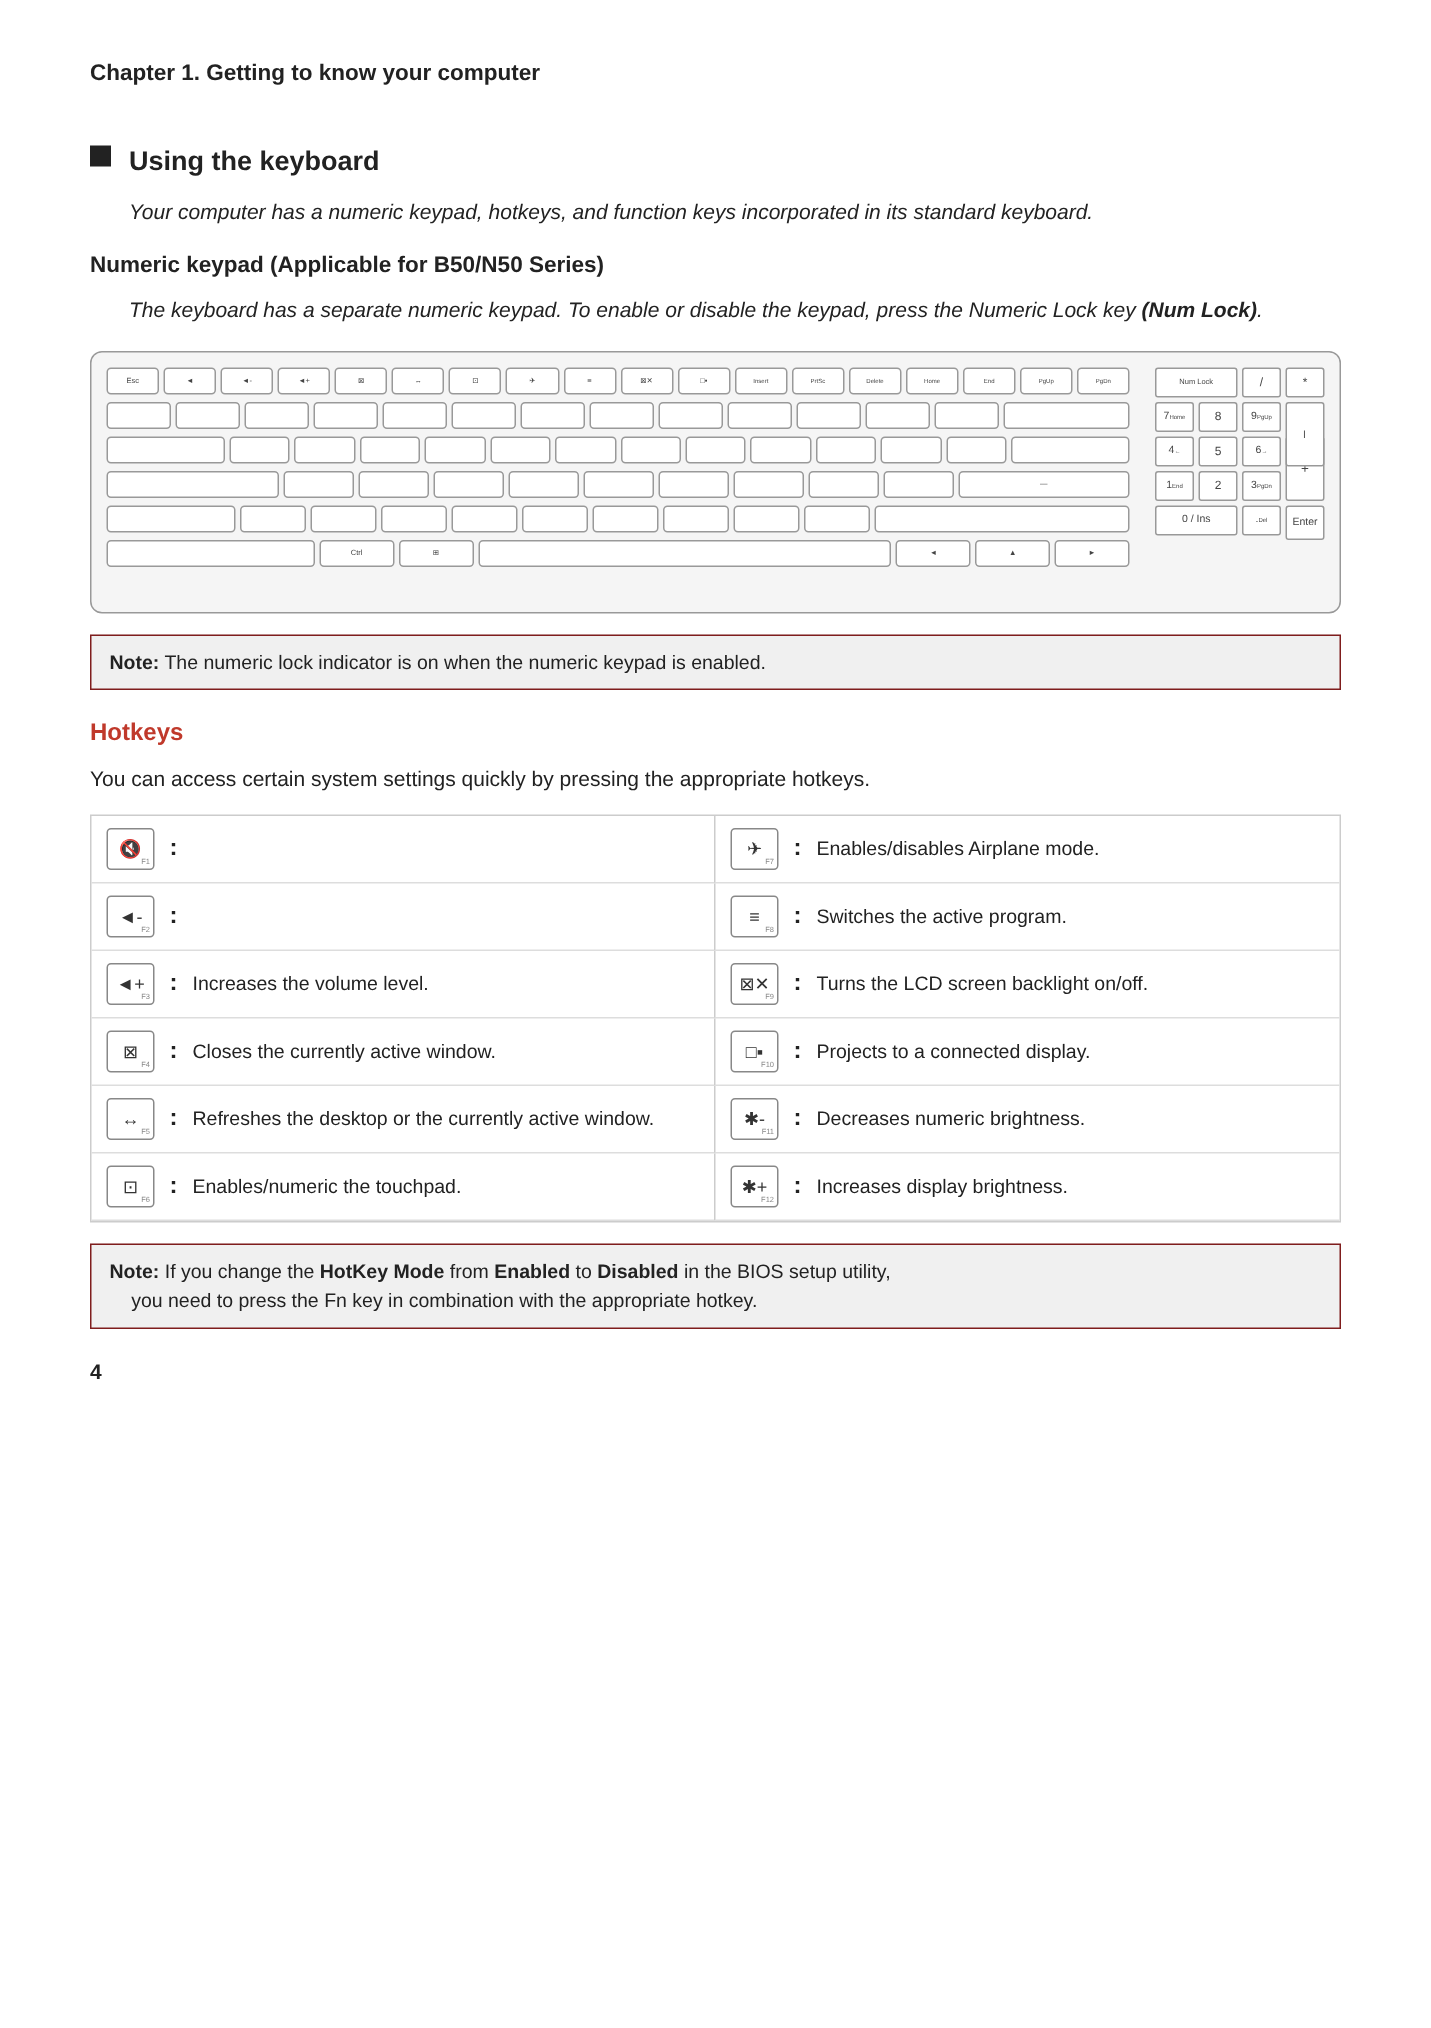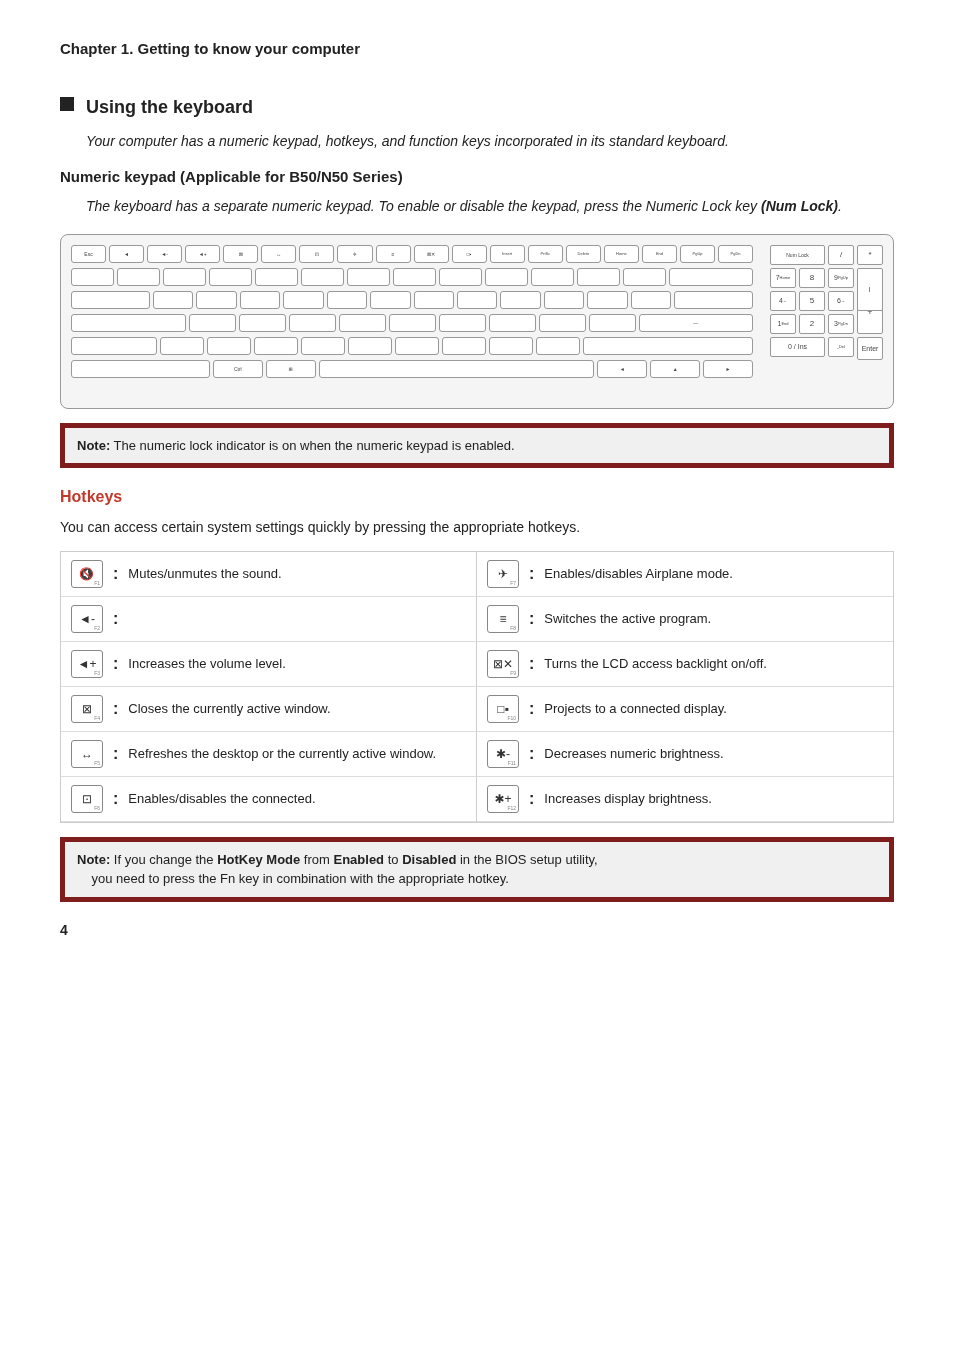--- a/index.html
+++ b/index.html
@@ -83,21 +83,21 @@
       font-size: 5px;
       color: #444;
       display: flex;
       align-items: center;
       justify-content: center;
     }
     .nb-key.tall { grid-row: span 2; }
     .nb-key.wide2 { grid-column: span 2; }
     .note-box {
       background: #f0f0f0;
-      border: 5px solid #7f1d1d;
+      border: 1px solid #7f1d1d;
       padding: 8px 12px;
       margin-bottom: 20px;
       font-size: 13px;
       line-height: 1.5;
     }
     .note-box strong { font-weight: bold; }
     .hotkeys-title {
       font-size: 16px;
       font-weight: bold;
       color: #c0392b;
@@ -294,21 +294,20 @@
 
 <p style="margin-bottom:12px; line-height:1.6;">You can access certain system settings quickly by pressing the appropriate hotkeys.</p>
 
 <div class="hotkeys-grid" id="hotkeys-container">
     <div class="hotkey-row">
     <div class="hotkey-icon">
       <span style="font-size:12px;">🔇</span>
       <span class="fn-label">F1</span>
     </div>
     <span class="hotkey-colon">:</span>
-    <span class="hotkey-desc">Mutes/unmutes the sound.</span>
   </div>
     <div class="hotkey-row">
       <div class="hotkey-icon">
         <span style="font-size:12px;">✈</span>
         <span class="fn-label">F7</span>
       </div>
       <span class="hotkey-colon">:</span>
       <span class="hotkey-desc">Enables/disables Airplane mode.</span>
     </div>
     <div class="hotkey-row">
@@ -333,21 +332,21 @@
     </div>
     <span class="hotkey-colon">:</span>
     <span class="hotkey-desc">Increases the volume level.</span>
   </div>
     <div class="hotkey-row">
       <div class="hotkey-icon">
         <span style="font-size:12px;">⊠✕</span>
         <span class="fn-label">F9</span>
       </div>
       <span class="hotkey-colon">:</span>
-      <span class="hotkey-desc">Turns the LCD access backlight on/off.</span>
+      <span class="hotkey-desc">Turns the LCD screen backlight on/off.</span>
     </div>
     <div class="hotkey-row">
     <div class="hotkey-icon">
       <span style="font-size:12px;">⊠</span>
       <span class="fn-label">F4</span>
     </div>
     <span class="hotkey-colon">:</span>
     <span class="hotkey-desc">Closes the currently active window.</span>
   </div>
     <div class="hotkey-row">
@@ -373,21 +372,21 @@
       </div>
       <span class="hotkey-colon">:</span>
       <span class="hotkey-desc">Decreases numeric brightness.</span>
     </div>
     <div class="hotkey-row">
     <div class="hotkey-icon">
       <span style="font-size:12px;">⊡</span>
       <span class="fn-label">F6</span>
     </div>
     <span class="hotkey-colon">:</span>
-    <span class="hotkey-desc">Enables/disables the connected.</span>
+    <span class="hotkey-desc">Enables/numeric the touchpad.</span>
   </div>
     <div class="hotkey-row">
       <div class="hotkey-icon">
         <span style="font-size:12px;">✱+</span>
         <span class="fn-label">F12</span>
       </div>
       <span class="hotkey-colon">:</span>
       <span class="hotkey-desc">Increases display brightness.</span>
     </div>
   </div>

